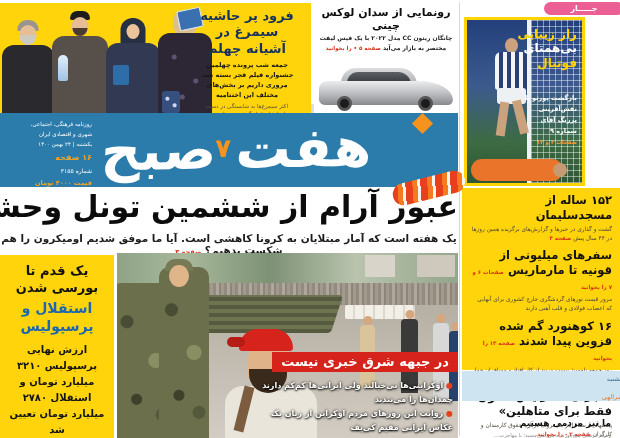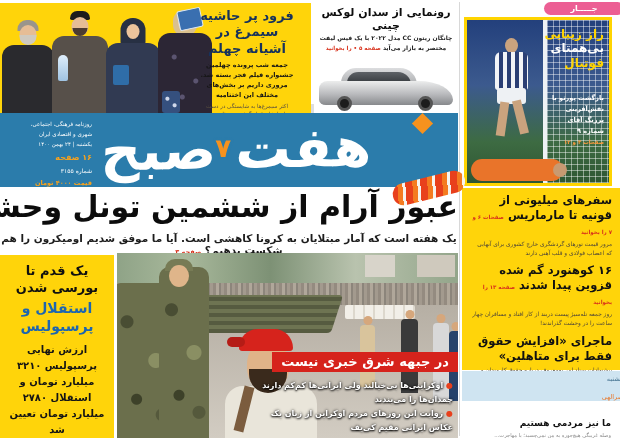--- a/index.html
+++ b/index.html
@@ -59,21 +59,21 @@
   .car-roof { position:absolute; bottom:26px; left:22px; width:76px; height:17px;
     background:linear-gradient(#dcdddf,#aaacae); border-radius:30px 34px 0 0; }
   .car-win { position:absolute; bottom:26px; left:28px; width:64px; height:13px;
     background:linear-gradient(#5d6166,#2f3337); border-radius:24px 28px 0 0; }
   .wheel { position:absolute; bottom:0; width:15px; height:15px; border-radius:50%; background:#1c1c1c; border:3px solid #555; }
   .wheel.f { left:18px; } .wheel.b { left:99px; }
 
   
   .pink-tag { position:absolute; left:544px; top:2px; width:80px; height:13px; background:#ec5f94; border-radius:7px;
     color:#fff; font-size:8px; font-weight:bold; text-align:center; line-height:13px; z-index:4; }
-  .fb-box { position:absolute; left:464px; top:17px; width:148px; height:169px; border:3px solid #ffd400;
+  .fb-box { position:absolute; left:464px; top:17px; width:121px; height:169px; border:3px solid #ffd400;
     background:linear-gradient(#23407c 0%, #3c5a8e 40%, #3d6b42 75%, #2e5633 100%); overflow:hidden; }
   .fb-net { position:absolute; right:0; top:0; width:44%; height:100%;
     background-image:repeating-linear-gradient(0deg, rgba(255,255,255,.45) 0 1px, transparent 1px 6px),
                      repeating-linear-gradient(90deg, rgba(255,255,255,.45) 0 1px, transparent 1px 6px); }
   .fb-post { position:absolute; right:44%; top:0; width:4px; height:100%; background:#eef2f5; }
   .fb-player-head { position:absolute; left:38px; top:18px; width:13px; height:15px; border-radius:50%; background:#caa37e; }
   .fb-player-shirt { position:absolute; left:28px; top:32px; width:33px; height:38px; border-radius:6px 6px 3px 3px;
     background:repeating-linear-gradient(90deg, #f2f4f7 0 4px, #2b3f74 4px 8px); }
   .fb-player-shorts { position:absolute; left:30px; top:68px; width:29px; height:16px; background:#eef1f4; border-radius:3px; }
   .fb-player-leg { position:absolute; width:9px; height:34px; background:#caa37e; }
@@ -303,20 +303,24 @@
     <div class="ph-caption">در جبهه شرق خبری نیست</div>
     <div class="ph-bullets">
       <div><span class="dot">●</span> <span>اوکراینی‌ها بی‌خیالند ولی ایرانی‌ها کم‌کم دارند چمدان‌ها را می‌بندند</span></div>
       <div><span class="dot">●</span> <span>روایت این روزهای مردم اوکراین از زبان یک عکاس ایرانی مقیم کی‌یف</span></div>
     </div>
   </div>
 
   <div class="vdiv"></div>
   <div class="rcol">
     <div>
+      <div class="rc-title">۱۵۲ ساله از مسجدسلیمان</div>
+      <div class="rc-body"><span>گشت و گذاری در خبرها و گزارش‌های برگزیده همین روزها در ۴۴ سال پیش</span> <span class="red rc-ref">صفحه ۴</span></div>
+    </div>
+    <div>
       <div class="rc-title"><span>سفرهای میلیونی از قونیه تا مارماریس</span> <span class="red rc-ref">صفحات ۶ و ۷ را بخوانید</span></div>
       <div class="rc-body">مرور قیمت تورهای گردشگری خارج کشوری برای آنهایی که اعصاب فولادی و قلب آهنی دارند</div>
     </div>
     <div>
       <div class="rc-title"><span>۱۶ کوهنورد گم شده قزوین پیدا شدند</span> <span class="red rc-ref">صفحه ۱۳ را بخوانید</span></div>
       <div class="rc-body">روز جمعه تله‌سیژ پیست دربند از کار افتاد و مسافران چهار ساعت را در وحشت گذراندند!</div>
     </div>
     <div>
       <div class="rc-title">ماجرای «افزایش حقوق فقط برای متاهلین»</div>
       <div class="rc-body"><span>پیشنهادات ستاد امر به‌معروف درباره حقوق کارمندان و کارگران</span> <span class="red rc-ref">صفحه ۲ - را بخوانید</span></div>

